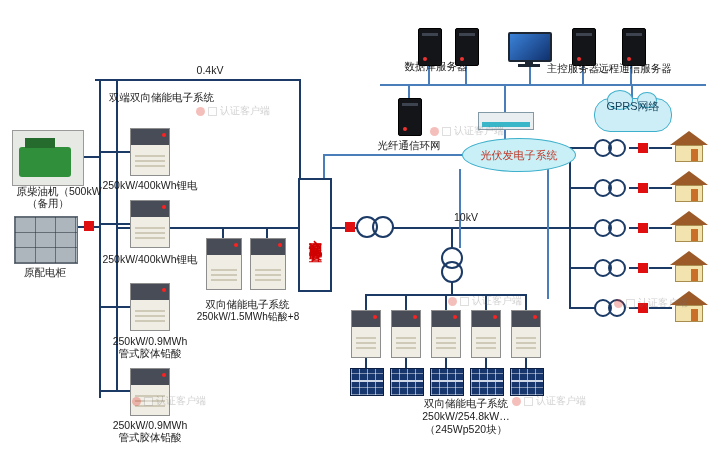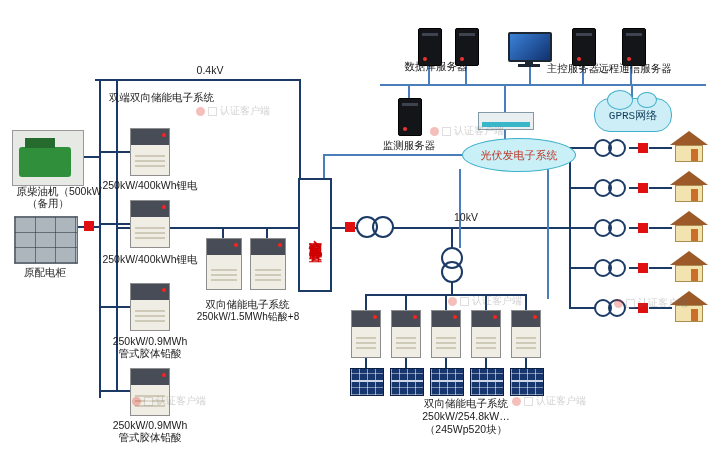--- a/index.html
+++ b/index.html
@@ -40,21 +40,21 @@
   
   .monitor{position:absolute;width:40px;height:26px;background:linear-gradient(135deg,#3b82d8,#10316e);
        border:2px solid #1c2733;border-radius:2px;z-index:3;}
   .monitor .stand{position:absolute;left:15px;top:26px;width:8px;height:4px;background:#1c2733;}
   .monitor .base{position:absolute;left:8px;top:30px;width:22px;height:3px;background:#1c2733;}
   
   .switch{position:absolute;width:54px;height:16px;background:#e9eef1;border:1px solid #8399a6;z-index:3;}
   .switch::before{content:"";position:absolute;left:3px;right:3px;bottom:2px;height:5px;background:#39b7c9;}
   
   .cloud{position:absolute;background:#cdeef6;border:1.5px solid #3fb0cc;border-radius:16px;
-       display:flex;align-items:center;justify-content:center;font-size:11px;color:#14425c;z-index:3;font-family:Liberation Mono, monospace;}
+       display:flex;align-items:flex-start;justify-content:center;font-size:11px;color:#14425c;z-index:3;}
   .cloud::before{content:"";position:absolute;top:-9px;left:12px;width:24px;height:18px;background:#cdeef6;
        border:1.5px solid #3fb0cc;border-radius:50%;z-index:-1;}
   .cloud::after{content:"";position:absolute;top:-7px;right:14px;width:18px;height:14px;background:#cdeef6;
        border:1.5px solid #3fb0cc;border-radius:50%;z-index:-1;}
   .ring{position:absolute;background:#c9f0f6;border:1.5px solid #3fb0cc;border-radius:50%;
        display:flex;align-items:center;justify-content:center;font-size:11px;color:#c0392b;z-index:3;}
   
   .acbox{position:absolute;left:298px;top:178px;width:34px;height:114px;background:#fff;
        border:2px solid #1b3a66;box-sizing:border-box;z-index:3;
        display:flex;align-items:center;justify-content:center;}
@@ -177,21 +177,21 @@
     <div class="stand"></div>
     <div class="base"></div>
   </div>
   <div class="tower" style="left:572px;top:28px;"></div>
   <div class="tower" style="left:622px;top:28px;"></div>
   <div class="lbl" style="left:398px;top:60px;width:76px;">数据库服务器</div>
   <div class="lbl" style="left:538px;top:62px;width:70px;">主控服务器</div>
   <div class="lbl" style="left:590px;top:62px;width:90px;">远程通信服务器</div>
 
   <div class="tower" style="left:398px;top:98px;"></div>
-  <div class="lbl" style="left:374px;top:139px;width:70px;">监测服务器</div>
+  <div class="lbl" style="left:374px;top:139px;width:70px;">光纤通信环网</div>
 
   <div class="switch" style="left:478px;top:112px;"></div>
 
   <div class="cloud" style="left:594px;top:98px;width:76px;height:32px;">
     <span>GPRS网络</span>
   </div>
   <div class="ring" style="left:462px;top:138px;width:112px;height:32px;">
     <span>光伏发电子系统</span>
   </div>
 

